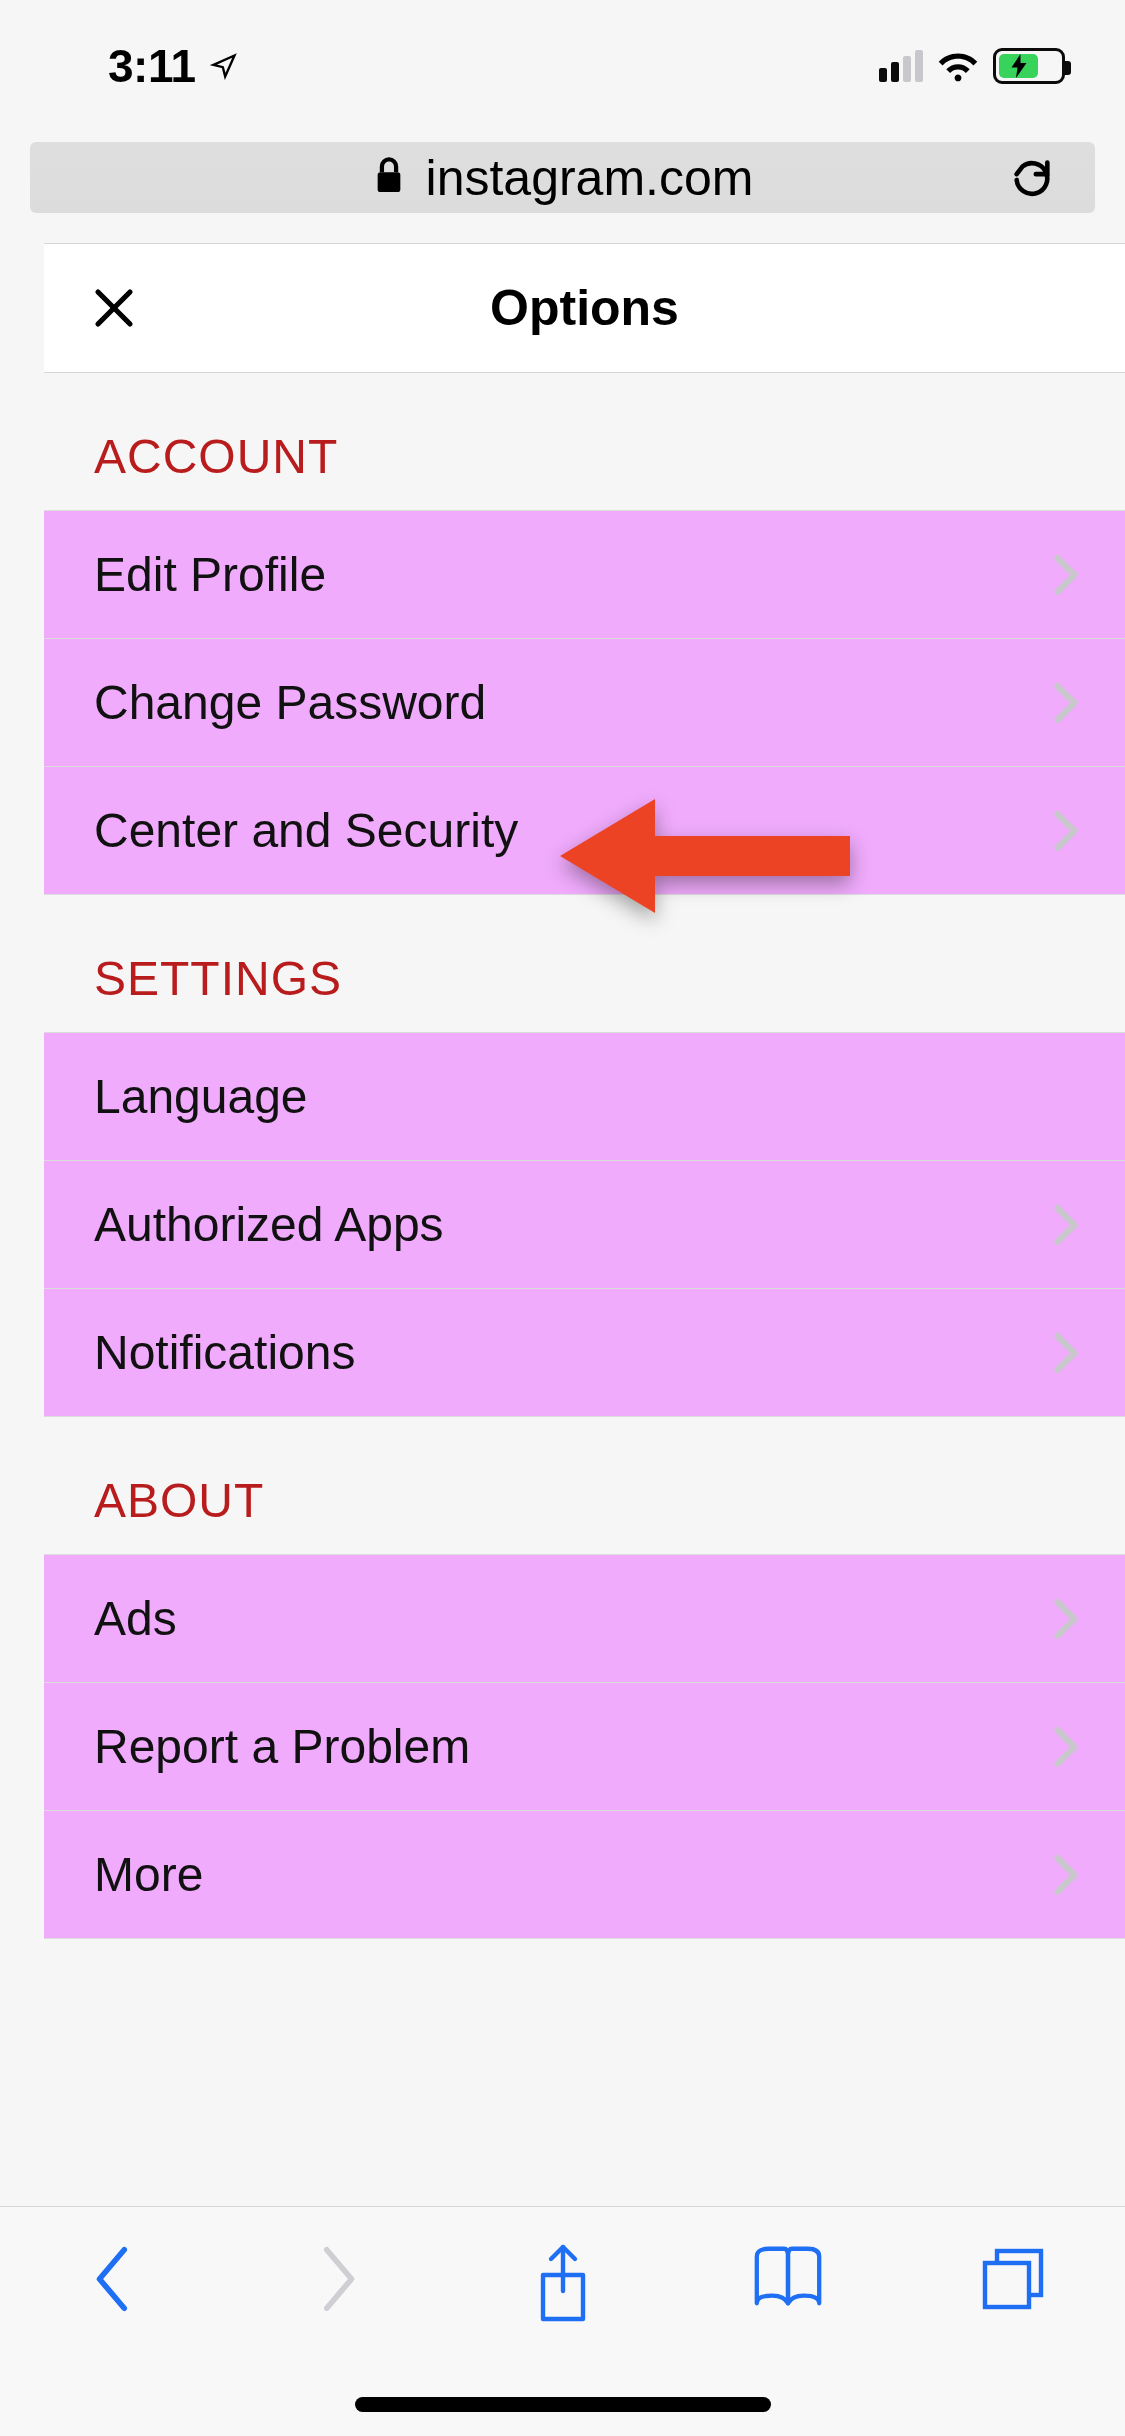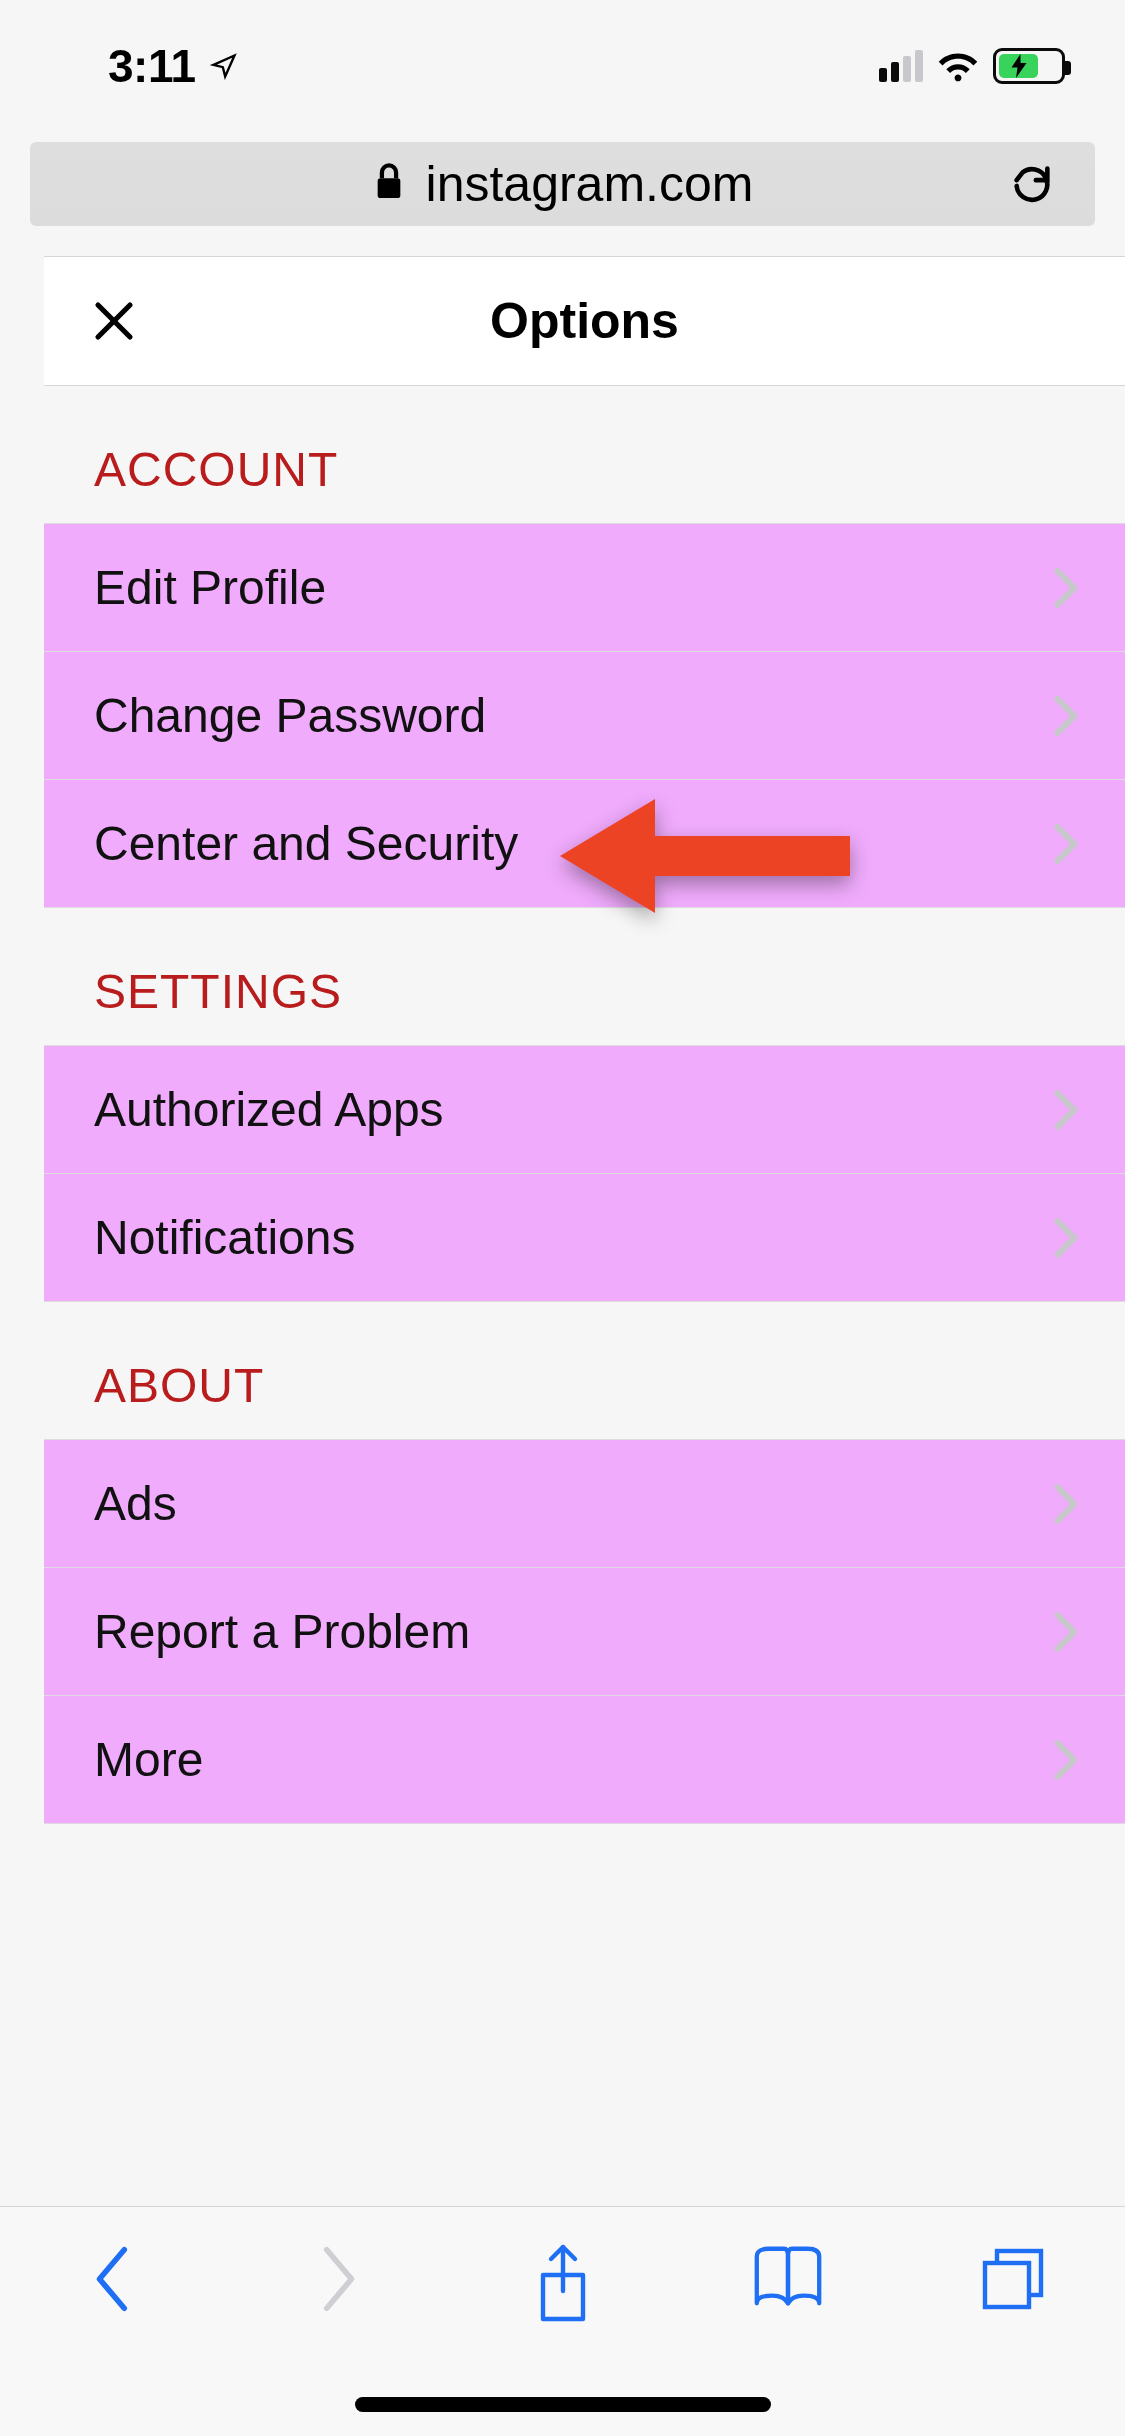--- a/index.html
+++ b/index.html
@@ -43,21 +43,21 @@
   }
   .battery-fill{
     height:100%; width:65%; background:#37d35b; border-radius:5px;
     display:flex; align-items:center; justify-content:center;
   }
   .bolt { color:#000; }
 
   
   .address-wrap { padding: 10px 30px 30px; }
   .address-bar {
-    height: 84px;
+    height: 71px;
     background: linear-gradient(#dedede,#dcdcdc);
     border-radius: 6px;
     display: flex;
     align-items: center;
     position: relative;
   }
   .address-center {
     position:absolute; left:0; right:0;
     display:flex; align-items:center; justify-content:center; gap:20px;
     font-size: 50px; color:#000;
@@ -221,20 +221,23 @@
       <svg width="26" height="42" viewBox="0 0 12 20" fill="none" stroke="currentColor" stroke-width="3" stroke-linecap="round" stroke-linejoin="round">
             <polyline points="2,2 10,10 2,18"></polyline>
           </svg>
     </span>
   </div>
 </div>
 
 <div class="section-header">Settings</div>
 <div class="section-list">
   <div class="row">
+    <span>Language</span>
+  </div>
+  <div class="row">
     <span>Authorized Apps</span>
     <span class="chevron">
       <svg width="26" height="42" viewBox="0 0 12 20" fill="none" stroke="currentColor" stroke-width="3" stroke-linecap="round" stroke-linejoin="round">
             <polyline points="2,2 10,10 2,18"></polyline>
           </svg>
     </span>
   </div>
   <div class="row">
     <span>Notifications</span>
     <span class="chevron">

